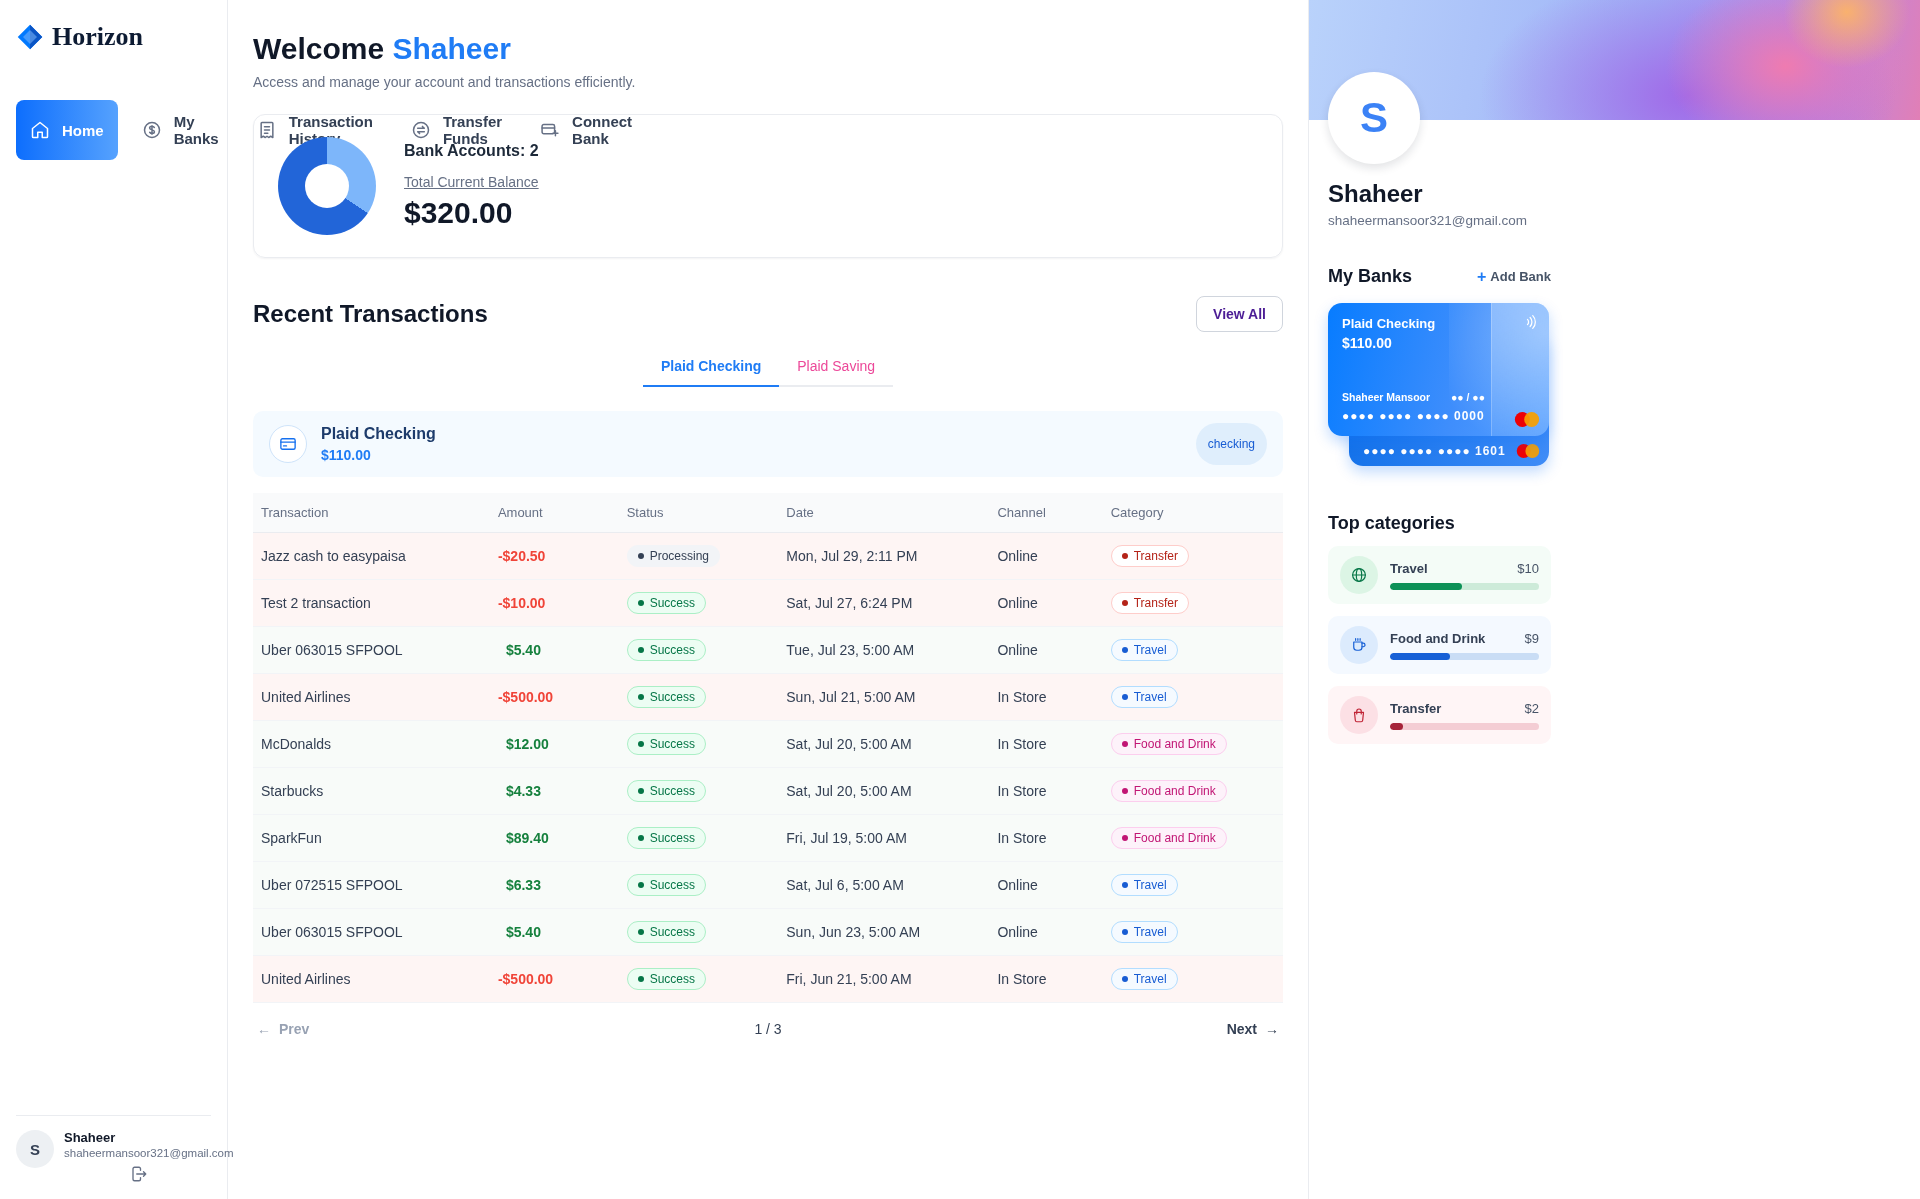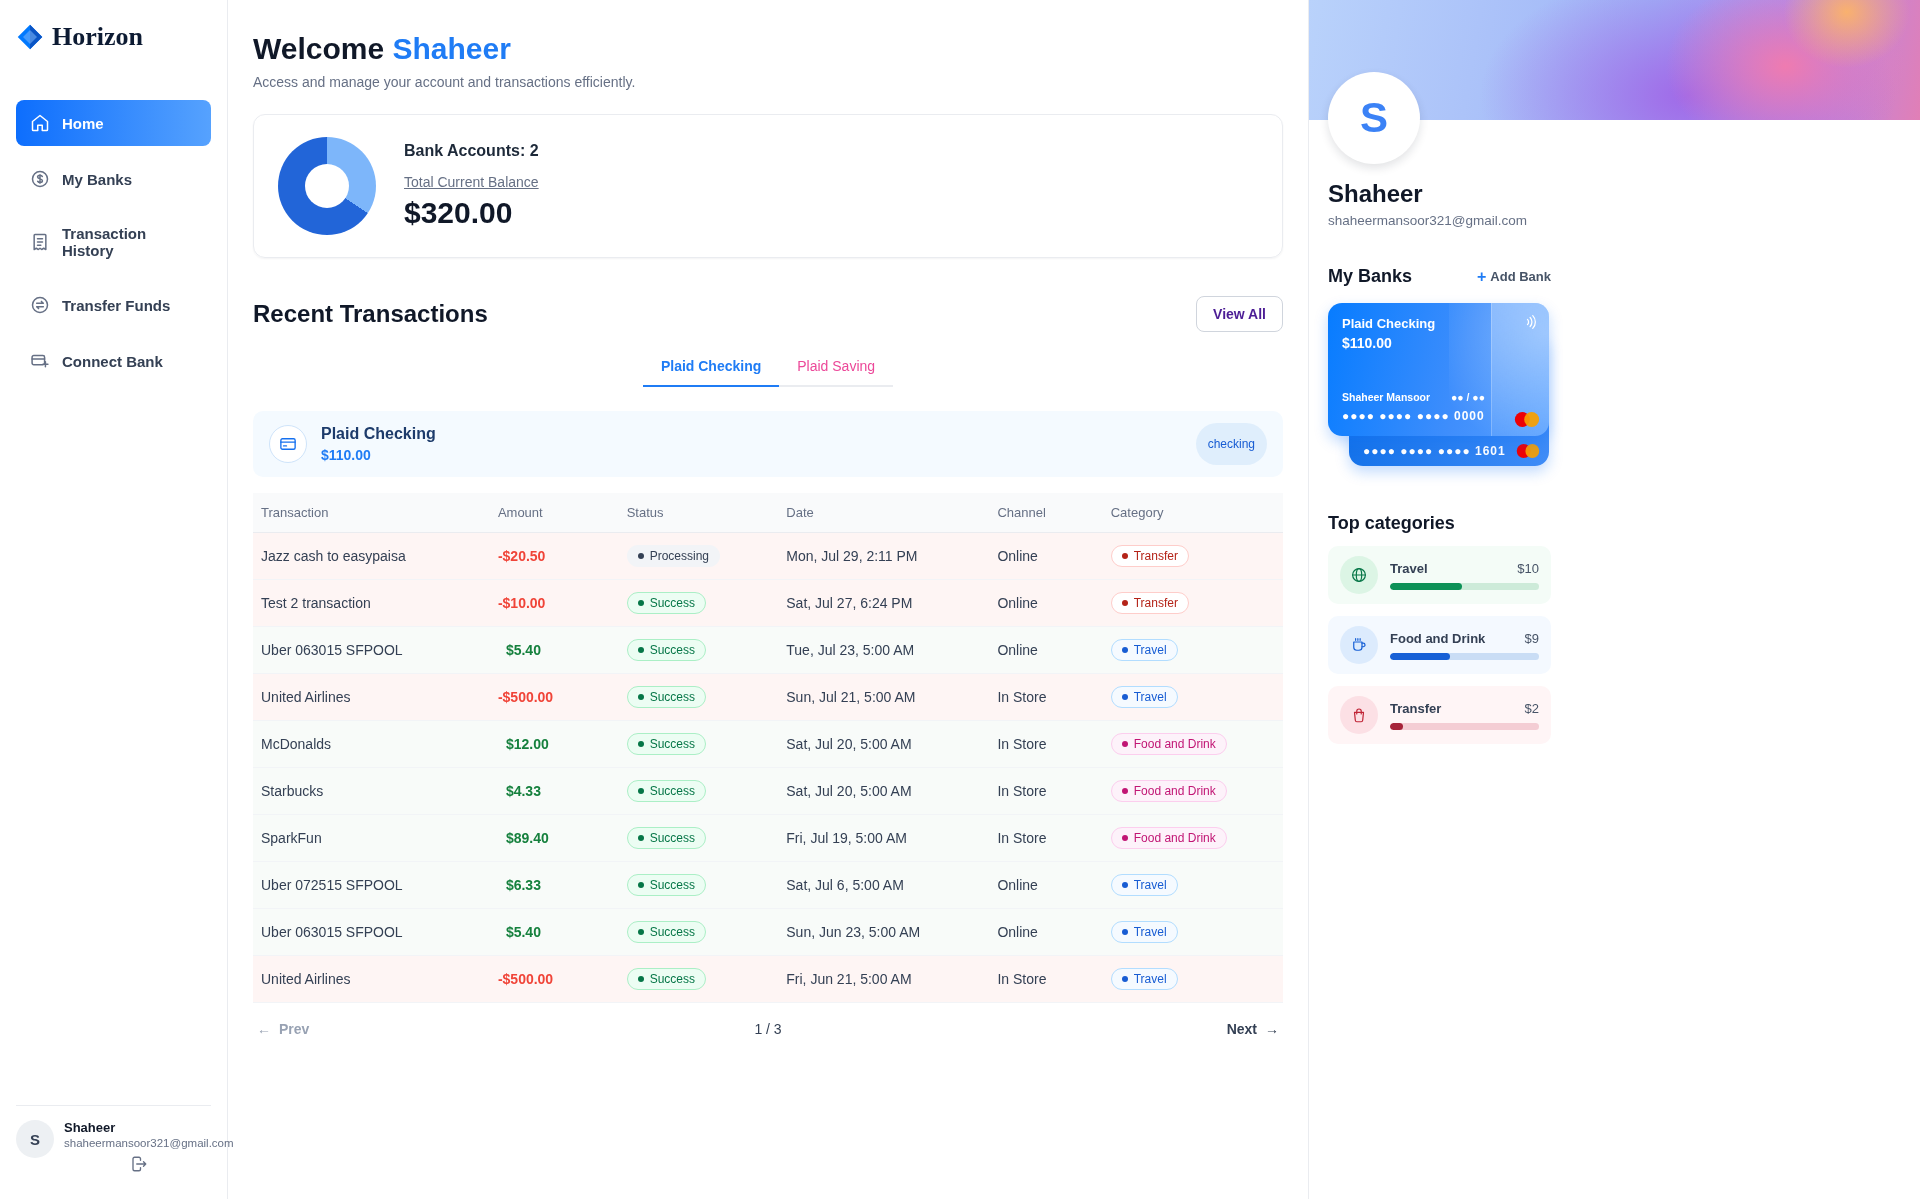--- a/index.html
+++ b/index.html
@@ -8,25 +8,25 @@
     font-family: "Liberation Sans", sans-serif;
     background: #ffffff;
     color: #101828;
     display: flex;
   }
   
   .sidebar {
     width: 228px; flex-shrink: 0;
     border-right: 1px solid #EAECF0;
     display: flex; flex-direction: column;
-    padding: 22px 16px 26px;
+    padding: 22px 16px 16px;
   }
   .logo { display: flex; align-items: center; gap: 8px; margin-bottom: 48px; cursor: pointer; }
   .logo-text { font-family: "Liberation Serif", serif; font-weight: 700; font-size: 26px; color: #0d1b33; }
-  .nav { display: flex; flex-direction: column; gap: 10px; }
+  .nav { display: flex; flex-direction: row; gap: 10px; }
   .nav-item {
     display: flex; align-items: center; gap: 12px;
     padding: 13px 14px; border-radius: 8px;
     font-size: 15px; font-weight: 700; color: #344054;
     cursor: pointer; text-decoration: none;
   }
   .nav-item .nav-icon { display: flex; color: #667085; }
   .nav-item.active { background: linear-gradient(90deg, #0d6efd 0%, #56a2fe 100%); color: #fff; }
   .nav-item.active .nav-icon { color: #fff; }
   .sidebar-footer { margin-top: auto; border-top: 1px solid #EAECF0; padding-top: 14px; display: flex; gap: 10px; }

